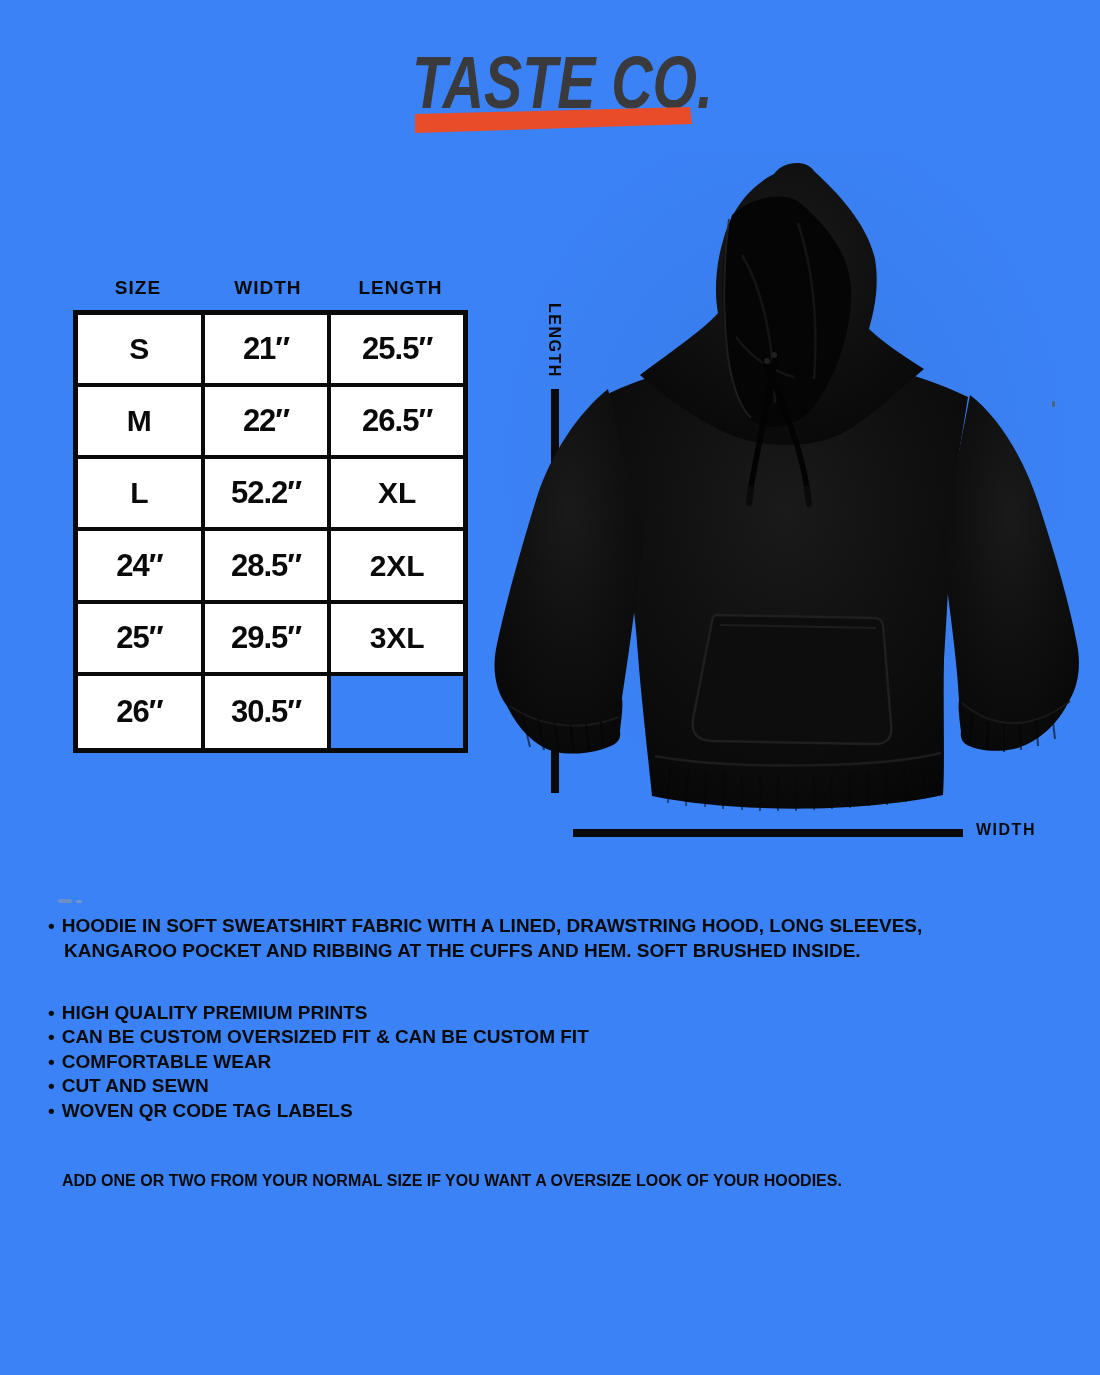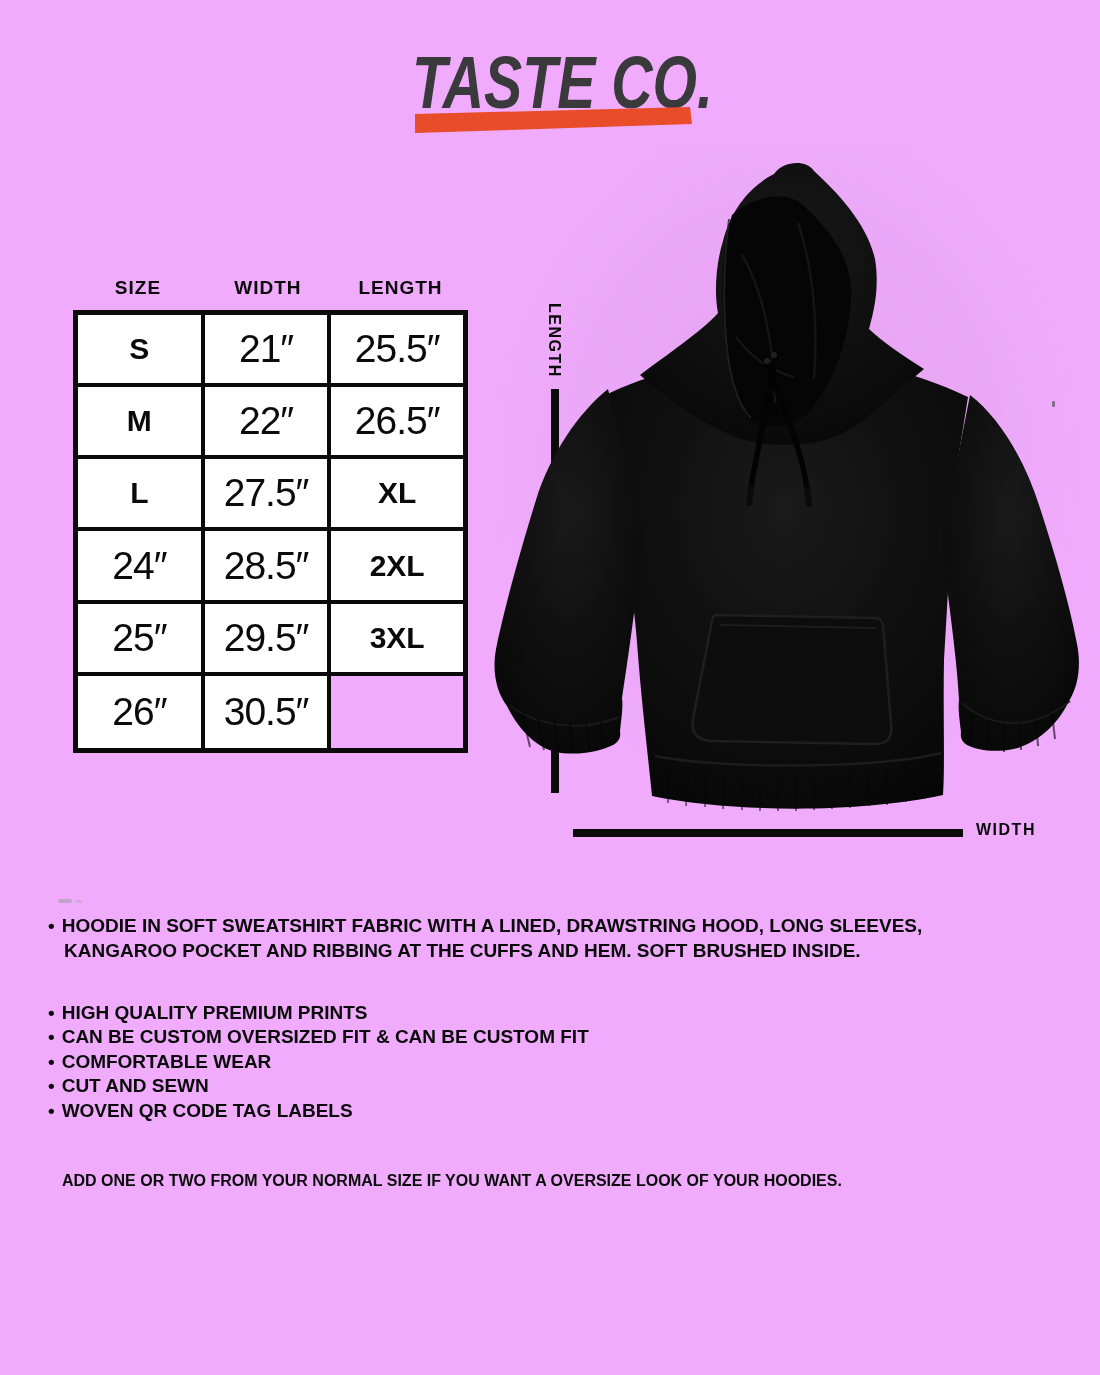--- a/index.html
+++ b/index.html
@@ -1,18 +1,18 @@
 <!DOCTYPE html>
 <html><head>
 <meta charset="utf-8">
 <style>
   * { margin:0; padding:0; box-sizing:border-box; }
   html,body { background:#e9e9e9; }
   .page {
-    position:relative; width:1100px; height:1375px; background:#f0abfc;
+    position:relative; width:1100px; height:1375px; background:#3b82f6;
     font-family:"Liberation Sans","DejaVu Sans",sans-serif; color:#0a0a0a;
     overflow:hidden; margin:0 auto;
   }
   
   .logo-svg { position:absolute; left:405px; top:40px; width:320px; height:100px; }
   
   .chart-headers { position:absolute; left:73px; top:234px; width:395px; display:flex;margin-top:43px; }
   .chart-headers span {
     display:block; text-align:center; font-weight:bold; font-size:19px; letter-spacing:1px;
   }
@@ -23,21 +23,21 @@
     border:5px solid #0a0a0a; display:grid;
     grid-template-columns:130fr 130fr 135fr; grid-auto-rows:1fr;
   }
   .size-table .cell {
     border-right:4px solid #0a0a0a; border-bottom:4px solid #0a0a0a;
     display:flex; align-items:center; justify-content:center; background:#fff;
   }
   .size-table .cell:nth-child(3n) { border-right:none; }
   .size-table .cell:nth-child(n+16) { border-bottom:none; }
   .cell.size { font-size:30px; font-weight:bold; letter-spacing:0; }
-  .cell.val  { font-size:39px; font-weight:normal; letter-spacing:-1px; }
+  .cell.val  { font-size:31px; font-weight:bold; letter-spacing:-1px; }
   
   .length-label {
     position:absolute; left:563px; top:303px; transform:rotate(90deg); transform-origin:0 0;
     font-size:16px; font-weight:bold; letter-spacing:1.5px; white-space:nowrap;
   }
   .v-line { position:absolute; left:551px; top:389px; width:8px; height:404px; background:#0a0a0a; z-index:1; }
   .photo-halo {
     position:absolute; left:470px; top:150px; width:630px; height:690px; z-index:1;
     background:radial-gradient(ellipse at 50% 45%, rgba(0,0,0,0.055), rgba(0,0,0,0) 68%);
   }
@@ -83,21 +83,21 @@
   </div>
 
   <div class="size-table">
     <div class="cell size">S</div>
     <div class="cell val">21″</div>
     <div class="cell val">25.5″</div>
     <div class="cell size">M</div>
     <div class="cell val">22″</div>
     <div class="cell val">26.5″</div>
     <div class="cell size">L</div>
-    <div class="cell val">27.5″</div>
+    <div class="cell val">52.2″</div>
     <div class="cell size">XL</div>
     <div class="cell val">24″</div>
     <div class="cell val">28.5″</div>
     <div class="cell size">2XL</div>
     <div class="cell val">25″</div>
     <div class="cell val">29.5″</div>
     <div class="cell size">3XL</div>
     <div class="cell val">26″</div>
     <div class="cell val">30.5″</div>
   </div>

